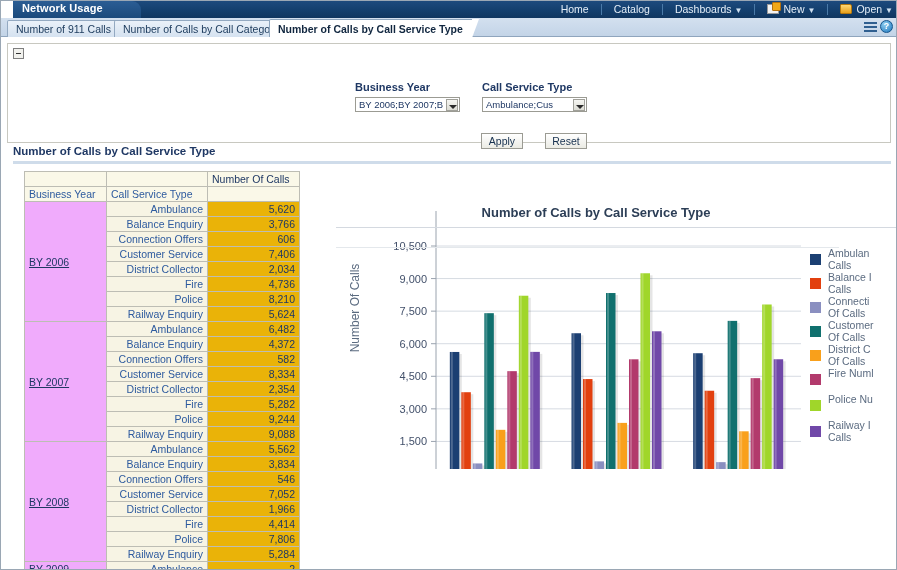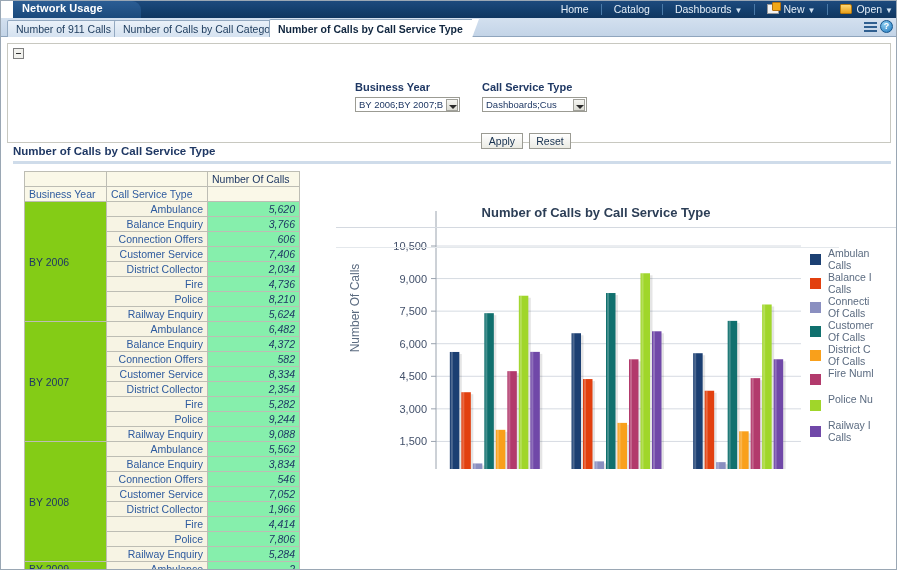--- a/index.html
+++ b/index.html
@@ -136,21 +136,21 @@
   .pf-select .arrow {
     position:absolute; right:1px; top:1px; width:12px; height:12px;
     background: linear-gradient(to bottom,#f6f6f2,#dcdcd4);
     border:1px solid #a0a099;
   }
   .pf-select .arrow:after{
     content:""; position:absolute; left:2px; top:5px;
     border-left:4px solid transparent; border-right:4px solid transparent;
     border-top:4px solid #2a2a2a;
   }
-  .pbuttons { position:absolute; left:473px; top:89px; display:flex; gap:6px; }
+  .pbuttons { position:absolute; left:473px; top:89px; display:flex; gap:22px; }
   .pbtn {
     min-width:42px; height:16px; font-size:10.5px; color:#16304e;
     background: linear-gradient(to bottom,#ffffff 0%, #ebebe4 100%);
     border:1px solid #9b9b93; text-align:center; line-height:14px;
     padding:0 6px; cursor:pointer;
   }
 
   
   .rpt-title {
     position:absolute; left:12px; top:108px;
@@ -180,23 +180,23 @@
     overflow:hidden;
     white-space:nowrap;
   }
   col.c-year { width:82px; }
   col.c-type { width:101px; }
   col.c-num  { width:92px; }
 
   td.hd-blank { background:#faf8e8; border-top:1px solid #bdbdb4; }
   td.hd-measure { background:#faf8e8; color:#1f3864; text-align:left; }
   td.hd-dim { background:#faf8e8; color:#2d5a9e; }
-  td.cell-year { background:#84cc16; color:#1f3864; vertical-align:top; }
+  td.cell-year { background:#f0abfc; color:#1f3864; vertical-align:top;text-decoration:underline; }
   td.cell-type { background:#f7f4e4; color:#2d5a9e;text-align:right; }
-  td.cell-num  { background:#86efac; color:#1f3864; text-align:right;font-style:italic; }
+  td.cell-num  { background:#eab308; color:#1f3864; text-align:right; }
 
   
   .chart-box {
     position:absolute; left:335px; top:134px; width:562px; height:298px;
     overflow:hidden;
   }
   .chart-title {
     position:absolute; left:0; top:34px; width:520px;
     text-align:center; font-size:13px; font-weight:bold; color:#2c3e56;
   }
@@ -248,21 +248,21 @@
         <div>
           <div class="pf-label">Business Year</div>
           <div class="pf-select">
             <span>BY 2006;BY 2007;B</span>
             <span class="arrow"></span>
           </div>
         </div>
         <div>
           <div class="pf-label">Call Service Type</div>
           <div class="pf-select">
-            <span>Dashboards;Cus</span>
+            <span>Ambulance;Cus</span>
             <span class="arrow"></span>
           </div>
         </div>
       </div>
       <div class="pbuttons">
         <div class="pbtn">Apply</div>
         <div class="pbtn">Reset</div>
       </div>
     </div>
 

